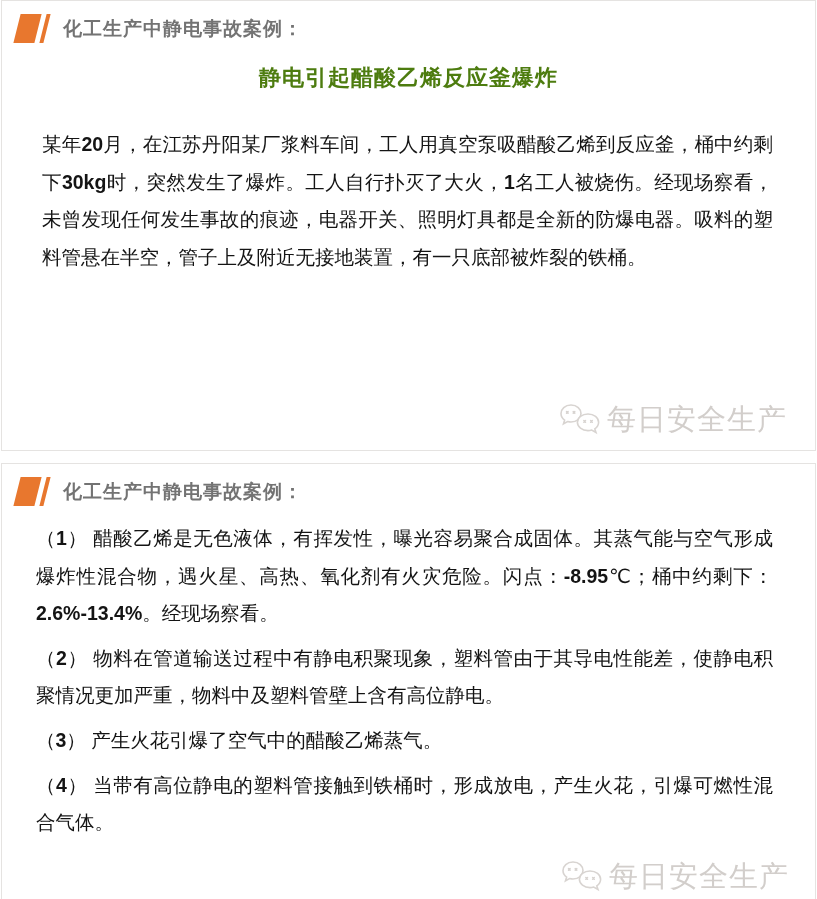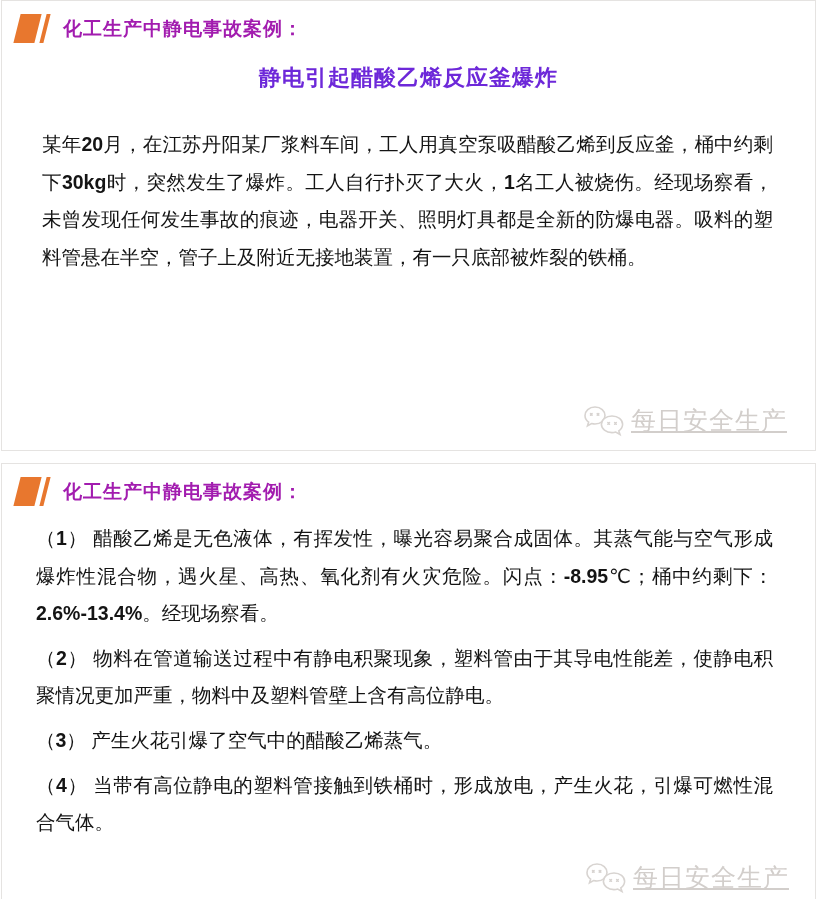--- a/index.html
+++ b/index.html
@@ -16,21 +16,21 @@
   .card-gap{height:12px;background:#ffffff;}
   #card2{height:436px;border-bottom:none;}
 
   .card-header{
     display:flex;align-items:center;gap:13px;
     padding:13px 0 0 12px;
   }
   .slash-icon{position:relative;width:36px;height:29px;flex:0 0 auto;}
   .slash-big{position:absolute;left:3px;top:0;width:21px;height:29px;transform:skewX(-14deg);}
   .slash-thin{position:absolute;left:29px;top:0;width:4px;height:29px;transform:skewX(-14deg);}
-  .header-title{font-size:19px;font-weight:bold;letter-spacing:1px;color:#a21caf;}
+  .header-title{font-size:19px;font-weight:bold;letter-spacing:1px;color:#737373;}
 
   .card-title{
     margin-top:20px;text-align:center;
     font-size:22px;font-weight:bold;letter-spacing:1px;
   }
 
   .body-text{
     margin-top:33px;padding:0 42px 0 40px;
     font-size:19.5px;line-height:37.6px;text-align:justify;
     color:#141414;
@@ -40,42 +40,41 @@
 
   .subtitle{
     margin-top:25px;padding-left:38px;
     font-size:21px;font-weight:bold;letter-spacing:1px;
   }
   #card2 .body-text{margin-top:14px;padding:0 42px 0 34px;}
   #card2 .body-text p{margin-top:7px;}
   #card2 .body-text p:first-child{margin-top:0;}
 
   .watermark{
-    position:absolute;display:flex;gap:4px;
-    color:#d2cecb;font-size:25px;letter-spacing:1px;
+    position:absolute;display:flex;align-items:center;gap:4px;
+    color:#d2cecb;font-size:29px;letter-spacing:1px;
     text-shadow:1px 1px 0 #ffffff;
     user-select:none;
-    text-decoration:underline;
   }
   #card1 .watermark{right:28px;bottom:10px;}
   #card2 .watermark{right:26px;bottom:2px;}
   .wechat-icon{flex:0 0 auto;}
 </style>
 </head>
 <body>
 
 <div class="card" id="card1">
   <div class="card-header">
     <span class="slash-icon">
       <span class="slash-big accent-bg" style="background: rgb(232, 119, 46);"></span>
       <span class="slash-thin accent-bg" style="background: rgb(232, 119, 46);"></span>
     </span>
     <span class="header-title">化工生产中静电事故案例：</span>
   </div>
-  <div class="card-title accent-fg" style="color: #6d28d9;">静电引起醋酸乙烯反应釜爆炸</div>
+  <div class="card-title accent-fg" style="color: #4d7c0f;">静电引起醋酸乙烯反应釜爆炸</div>
   <div class="body-text">
       <p><span>某年</span><b>20</b><span>月，在江苏丹阳某厂浆料车间，工人用真空泵吸醋酸乙烯到反应釜，桶中约剩下</span><b>30kg</b><span>时，突然发生了爆炸。工人自行扑灭了大火，</span><b>1</b><span>名工人被烧伤。经现场察看，未曾发现任何发生事故的痕迹，电器开关、照明灯具都是全新的防爆电器。吸料的塑料管悬在半空，管子上及附近无接地装置，有一只底部被炸裂的铁桶。</span></p>
     </div>
   <div class="watermark">
     <svg class="wechat-icon" width="44" height="36" viewBox="0 0 44 36">
       <g fill="#ffffff" stroke="#d8d4d1" stroke-width="1.6">
         <path d="M12 3 C6 3 2 7 2 11.6 c0 2.7 1.4 5 3.6 6.5 L4.5 21.8 8.6 19.5 c1.1 .3 2.2 .5 3.4 .5 5.9 0 10 -3.9 10 -8.4 C22 7 18 3 12 3 Z"></path>
         <path d="M29 12 c-6 0 -10.6 3.7 -10.6 8.3 0 4.6 4.6 8.3 10.6 8.3 1.3 0 2.6 -.2 3.7 -.55 L37 30.5 35.8 26.9 c2.3 -1.5 3.8 -3.8 3.8 -6.6 C39.6 15.7 35 12 29 12 Z"></path>
       </g>
       <g fill="none" stroke="#d8d4d1" stroke-width="1.5" stroke-linecap="round">

